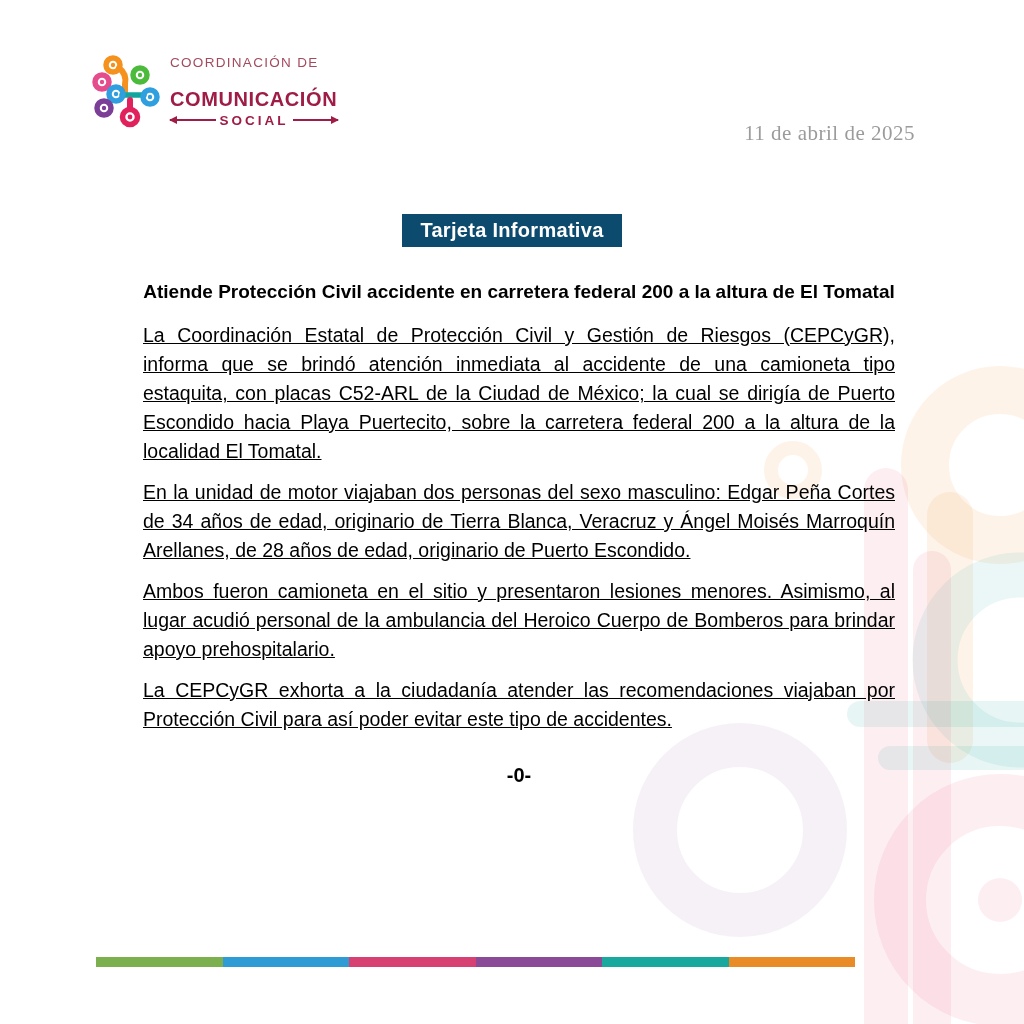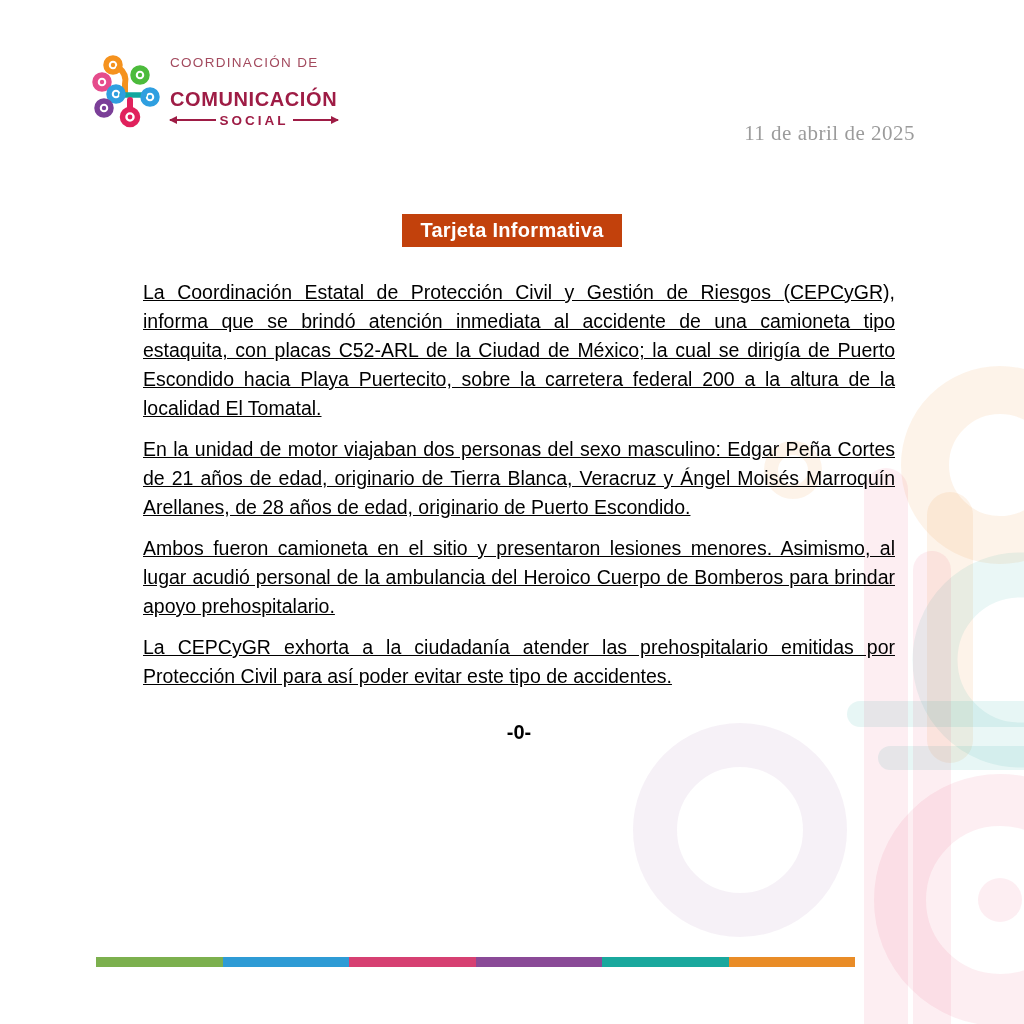--- a/index.html
+++ b/index.html
@@ -117,29 +117,30 @@
         <div class="logo-line3-row" style="color: rgb(158, 28, 69);">
           <span class="arrow arrow-left"></span>
           <span class="logo-line3">SOCIAL</span>
           <span class="arrow arrow-right"></span>
         </div>
       </div>
     </div>
     <div class="doc-date" style="color: rgb(155, 155, 155); font-family: Liberation Serif, serif;">11 de abril de 2025</div>
   </header>
 
-  <div class="banner" style="background: #c2410c; color: rgb(255, 255, 255);">
+  <div class="banner" style="background: #0c4a6e; color: rgb(255, 255, 255);">
     <span>Tarjeta Informativa</span>
   </div>
 
   <main class="content" style="color: rgb(0, 0, 0);">
+    <h1 class="doc-title">Atiende Protección Civil accidente en carretera federal 200 a la altura de El Tomatal</h1>
     <p class="para">La Coordinación Estatal de Protección Civil y Gestión de Riesgos (CEPCyGR), informa que se brindó atención inmediata al accidente de una camioneta tipo estaquita, con placas C52-ARL de la Ciudad de México; la cual se dirigía de Puerto Escondido hacia Playa Puertecito, sobre la carretera federal 200 a la altura de la localidad El Tomatal.</p>
-    <p class="para">En la unidad de motor viajaban dos personas del sexo masculino: Edgar Peña Cortes de 21 años de edad, originario de Tierra Blanca, Veracruz y Ángel Moisés Marroquín Arellanes, de 28 años de edad, originario de Puerto Escondido.</p>
+    <p class="para">En la unidad de motor viajaban dos personas del sexo masculino: Edgar Peña Cortes de 34 años de edad, originario de Tierra Blanca, Veracruz y Ángel Moisés Marroquín Arellanes, de 28 años de edad, originario de Puerto Escondido.</p>
     <p class="para">Ambos fueron camioneta en el sitio y presentaron lesiones menores. Asimismo, al lugar acudió personal de la ambulancia del Heroico Cuerpo de Bomberos para brindar apoyo prehospitalario.</p>
-    <p class="para">La CEPCyGR exhorta a la ciudadanía atender las prehospitalario emitidas por Protección Civil para así poder evitar este tipo de accidentes.</p>
+    <p class="para">La CEPCyGR exhorta a la ciudadanía atender las recomendaciones viajaban por Protección Civil para así poder evitar este tipo de accidentes.</p>
     <div class="end-mark">-0-</div>
   </main>
 
   <div class="footer-bar" id="footer-bar">
       <div class="bar-seg" style="background: rgb(124, 176, 78);"></div>
       <div class="bar-seg" style="background: rgb(46, 155, 213);"></div>
       <div class="bar-seg" style="background: rgb(214, 64, 114);"></div>
       <div class="bar-seg" style="background: rgb(138, 74, 151);"></div>
       <div class="bar-seg" style="background: rgb(25, 168, 157);"></div>
       <div class="bar-seg" style="background: rgb(233, 140, 39);"></div>

